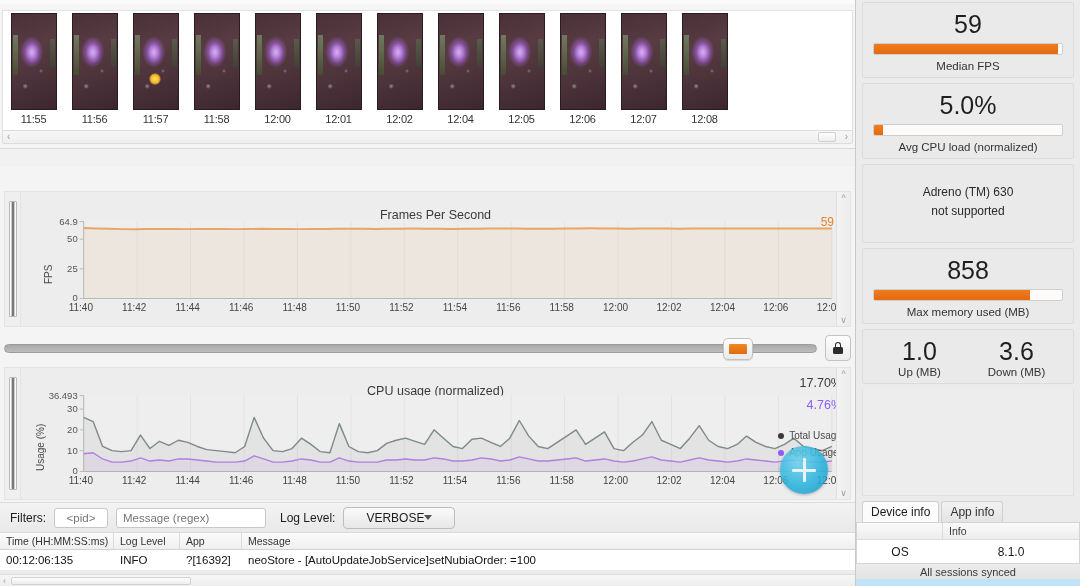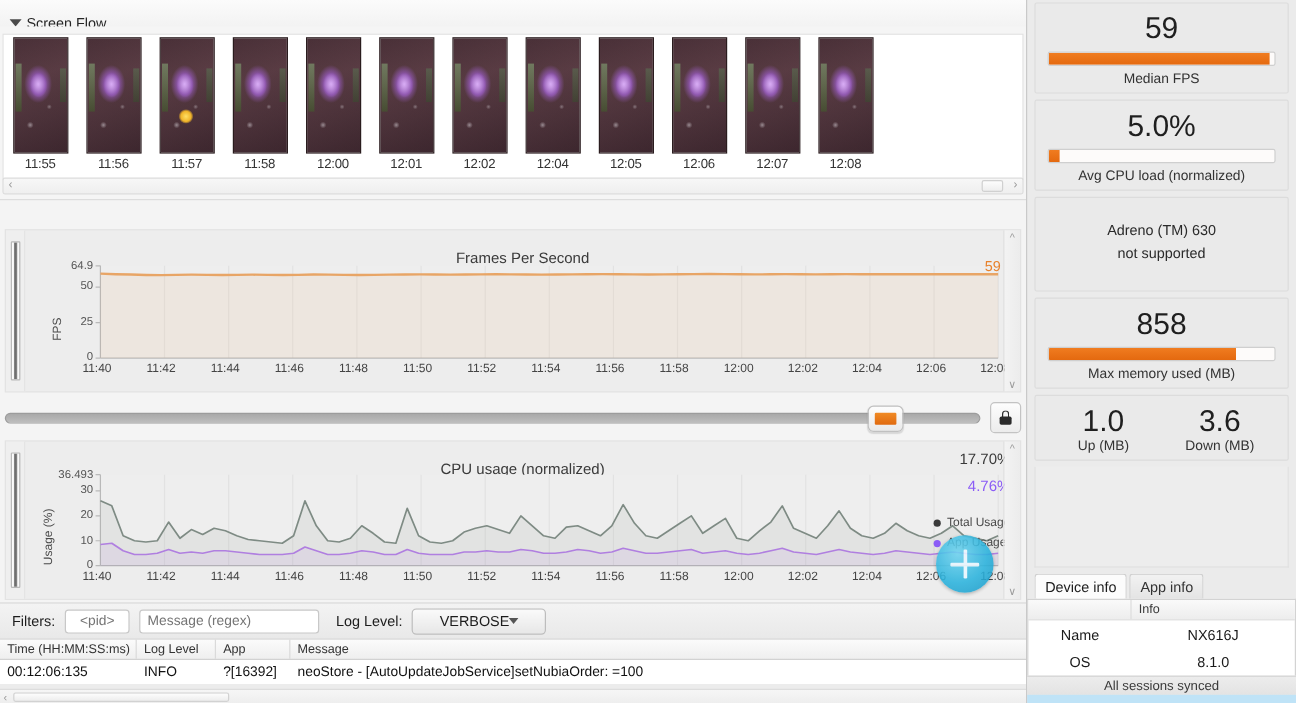--- a/index.html
+++ b/index.html
@@ -22,21 +22,21 @@
     display: flex; align-items: center; padding-left: 8px; gap: 4px;
   }
   .tri-down {
     width: 0; height: 0; border-left: 5px solid transparent; border-right: 5px solid transparent;
     border-top: 6px solid #4a4a4a;
   }
   .sf-title { font-size: 12px; color: #262626; }
 
   
   .filmstrip-wrap {
-    position: absolute; top: 22px; left: 0; width: 855px; height: 145px;
+    position: absolute; top: 4px; left: 0; width: 855px; height: 145px;
     background: #f5f5f5; border-bottom: 1px solid #d8d8d8;
   }
   .filmstrip {
     position: absolute; top: 6px; left: 2px; right: 2px; height: 122px;
     background: #fff; border: 1px solid #e2e2e2;
     display: flex; align-items: flex-start; overflow: hidden;
   }
   .frame-cell {
     width: 61px; height: 120px; flex: 0 0 61px;
     display: flex; flex-direction: column; align-items: center;
@@ -600,24 +600,20 @@
       <div class="tab active">Device info</div>
       <div class="tab inactive">App info</div>
     </div>
 
     <div class="dev-table">
       <div class="dev-head">
         <div class="k"></div>
         <div class="v">Info</div>
       </div>
       <div class="dev-row">
-        <div class="k">Name</div>
-        <div class="v">NX616J</div>
-      </div>
-      <div class="dev-row">
         <div class="k">OS</div>
         <div class="v">8.1.0</div>
       </div>
     </div>
 
     <div class="sync-bar">
       <span>All sessions synced</span>
     </div>
     <div class="blue-strip"></div>
   </div>

